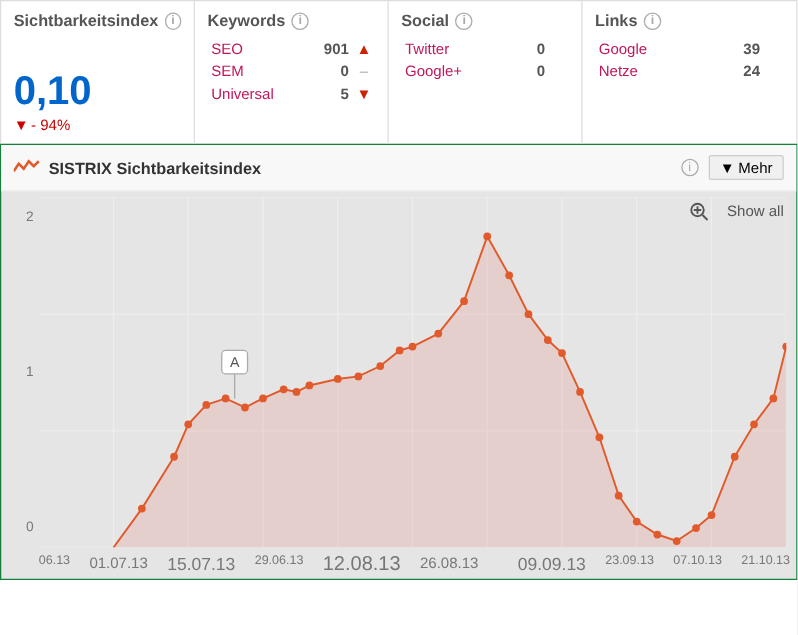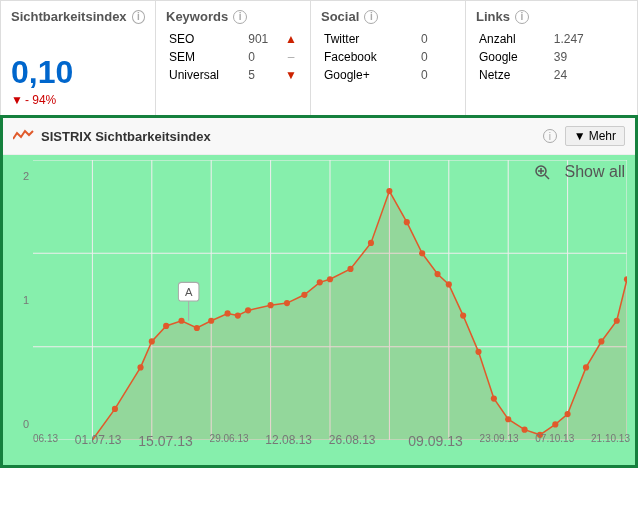--- a/index.html
+++ b/index.html
@@ -63,31 +63,31 @@
       color: #cc0000;
       font-size: 12px;
       display: flex;
       align-items: center;
       gap: 2px;
       margin-top: 2px;
     }
 
     .kw-table { width: 100%; border-collapse: collapse; }
     .kw-table td { padding: 2px 3px; font-size: 12px; }
-    .kw-table .label { color: #000000; margin-left: 38px; }
-    .kw-table .num { color: #555; font-weight: normal; text-align: left; }
+    .kw-table .label { color: #be185d; margin-left: 38px; }
+    .kw-table .num { color: #555; font-weight: bold; text-align: right; }
     .kw-table .trend { text-align: center; width: 16px; }
 
     .trend-up { color: #cc2200; font-size: 12px; }
     .trend-neutral { color: #aaa; font-size: 12px; }
     .trend-down { color: #cc2200; font-size: 12px; }
 
     .chart-panel {
-      border: 3px solid #15803d;
-      background: #86efac;
+      border: 1px solid #15803d;
+      background: #e5e5e5;
       padding: 0;
     }
 
     .chart-header {
       display: flex;
       align-items: center;
       justify-content: space-between;
       padding: 8px 10px;
       border-bottom: 1px solid #eee;
       background: #f8f8f8;
@@ -117,21 +117,21 @@
       border-radius: 2px;
       display: flex;
       align-items: center;
       gap: 3px;
     }
 
     .show-all-btn {
       background: none;
       border: none;
       color: #555;
-      font-size: 16px;
+      font-size: 12px;
       cursor: pointer;
       display: flex;
       align-items: center;
       gap: 15px;
     }
 
     .y-label {
       font-size: 11px;
       color: #777;
       text-align: right;
@@ -187,45 +187,35 @@
       <span class="info-icon">i</span>
     </div>
     <table class="kw-table">
       <tbody id="social-tbody">
           <tr>
     <td class="label">Twitter</td>
     <td class="num">0</td>
     <td class="trend"></td>
   </tr>
           <tr>
-    <td class="label">Facebook</td>
-    <td class="num">0</td>
-    <td class="trend"></td>
-  </tr>
-          <tr>
     <td class="label">Google+</td>
     <td class="num">0</td>
     <td class="trend"></td>
   </tr>
         </tbody>
     </table>
   </div>
 
   <div class="panel-section section-links">
     <div class="section-header">
       <span>Links</span>
       <span class="info-icon">i</span>
     </div>
     <table class="kw-table">
       <tbody id="links-tbody">
-          <tr>
-    <td class="label">Anzahl</td>
-    <td class="num">1.247</td>
-    <td class="trend"></td>
-  </tr>
           <tr>
     <td class="label">Google</td>
     <td class="num">39</td>
     <td class="trend"></td>
   </tr>
           <tr>
     <td class="label">Netze</td>
     <td class="num">24</td>
     <td class="trend"></td>
   </tr>
@@ -400,26 +390,26 @@
       <circle cx="555" cy="175" r="3" fill="#e05a2b"></circle>
       <circle cx="570" cy="155" r="3" fill="#e05a2b"></circle>
       <circle cx="580" cy="115" r="3" fill="#e05a2b"></circle>
 
       <rect x="142" y="118" width="20" height="18" rx="3" fill="white" stroke="#aaa" stroke-width="1"></rect>
       <text x="152" y="131" text-anchor="middle" font-size="11" fill="#555" font-family="Arial">A</text>
       <line x1="152" y1="136" x2="152" y2="155" stroke="#aaa" stroke-width="1"></line>
 
     </svg>
 
-    <div style="position:absolute; bottom:16px; left:30px; right:5px; display:flex; justify-content:space-between;">
+    <div style="position:absolute; bottom:2px; left:30px; right:5px; display:flex; justify-content:space-between;">
       <span style="font-size:10px; color:#777;">06.13</span>
       <span style="font-size:12px; color:#777;">01.07.13</span>
       <span style="font-size:14px; color:#777;">15.07.13</span>
       <span style="font-size:10px; color:#777;">29.06.13</span>
-      <span style="font-size:12px; color:#777;">12.08.13</span>
+      <span style="font-size:16px; color:#777;">12.08.13</span>
       <span style="font-size:12px; color:#777;">26.08.13</span>
       <span style="font-size:14px; color:#777;padding-left:16px;">09.09.13</span>
       <span style="font-size:10px; color:#777;">23.09.13</span>
       <span style="font-size:10px; color:#777;">07.10.13</span>
       <span style="font-size:10px; color:#777;">21.10.13</span>
     </div>
   </div>
 </div>
 
 </body></html>

